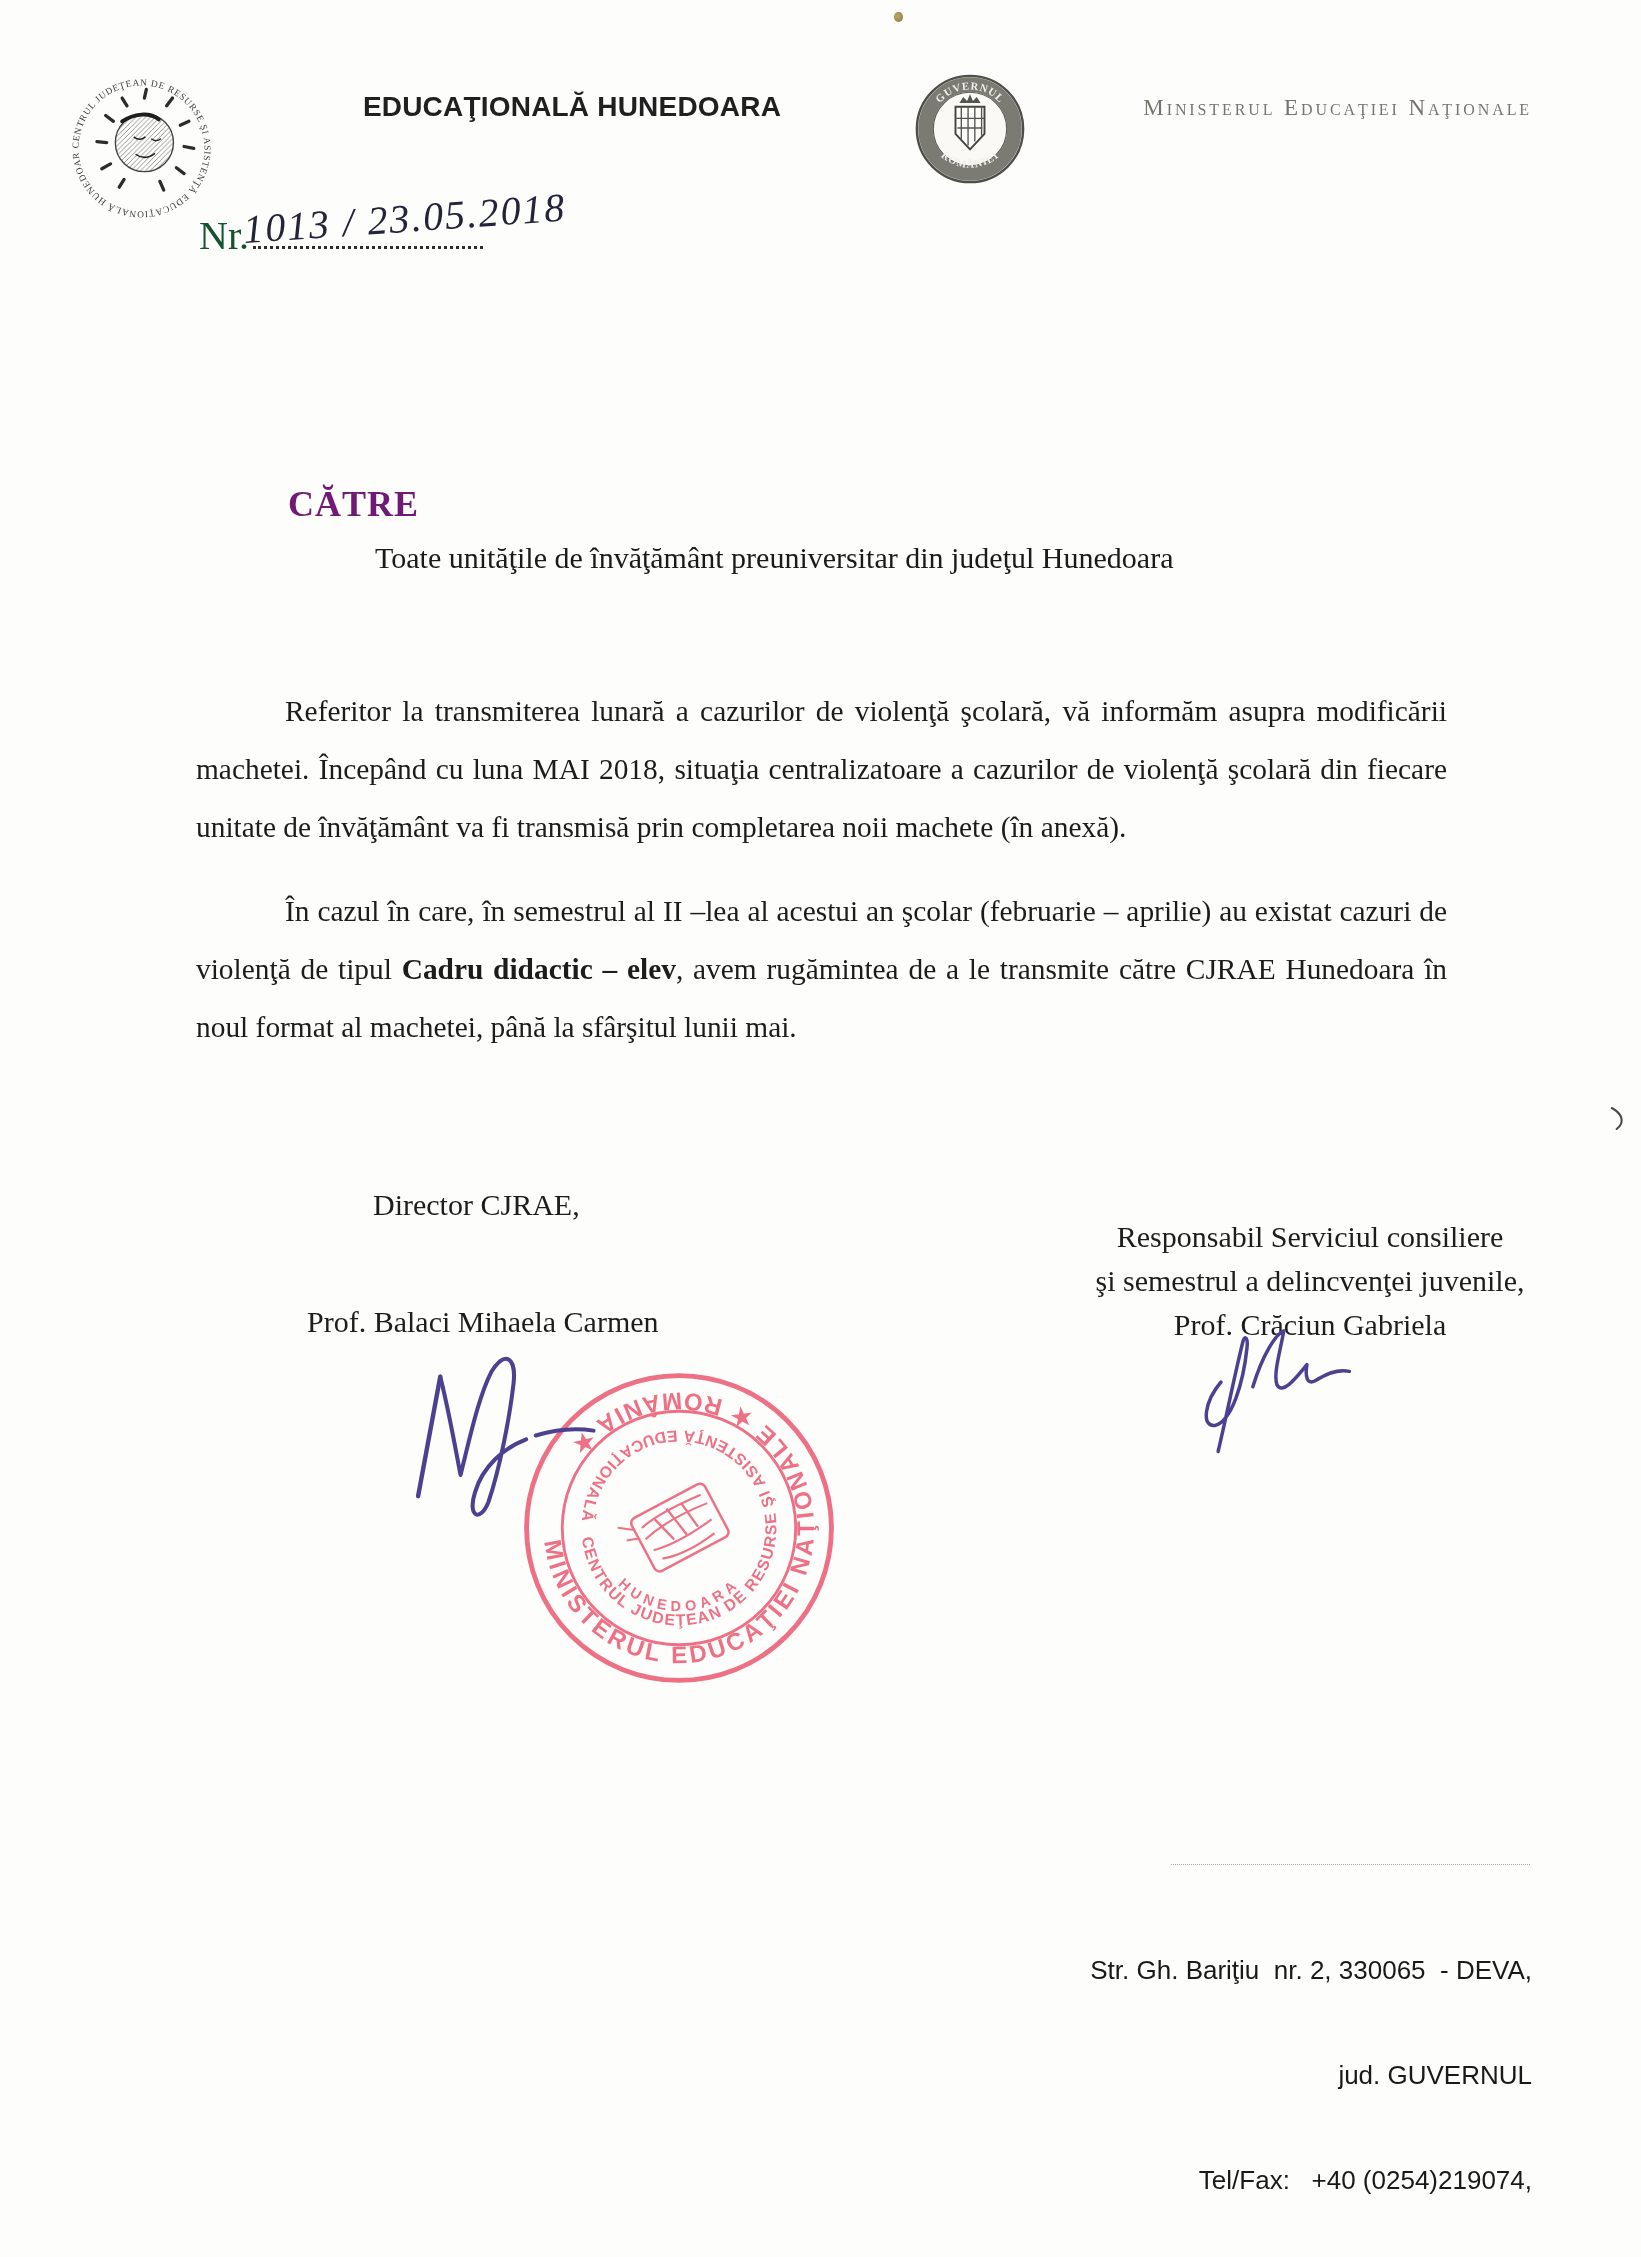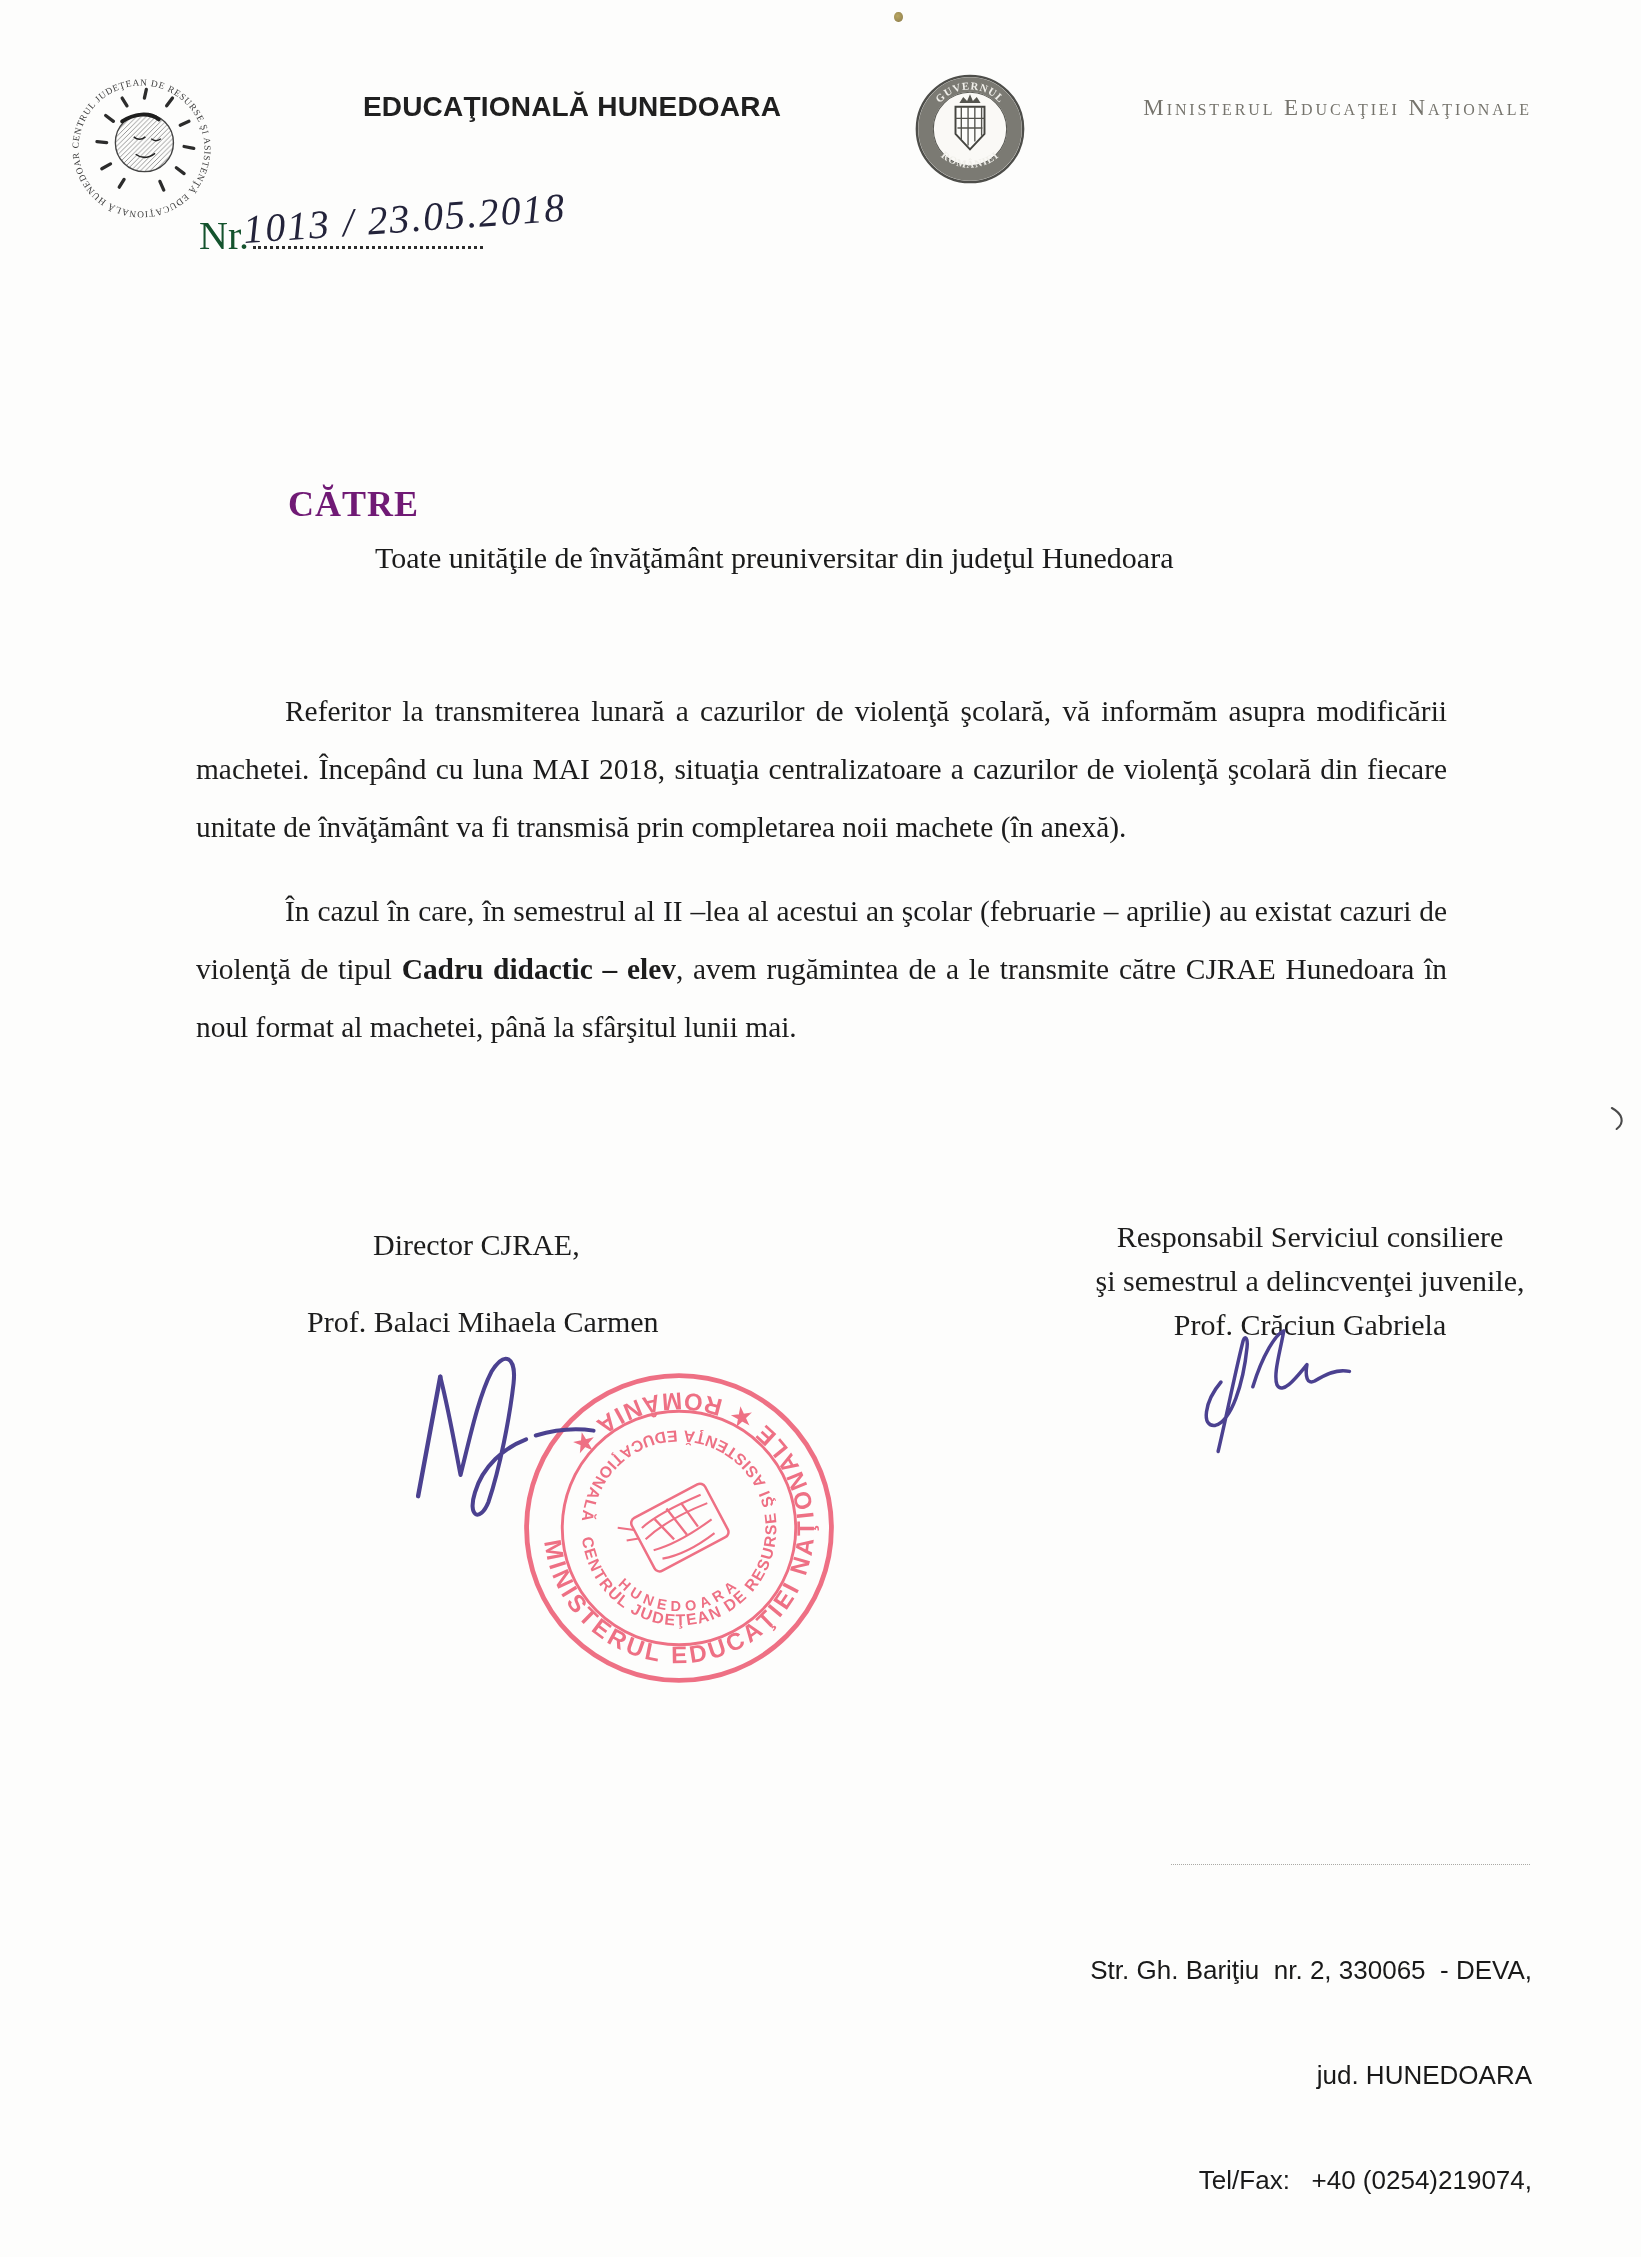--- a/index.html
+++ b/index.html
@@ -42,21 +42,21 @@
   .catre{position:absolute;left:288px;top:483px;font-size:36px;font-weight:bold;letter-spacing:1px;color:#701a75;}
   .recipient{position:absolute;left:375px;top:541px;font-size:30px;color:#1a1a1a;}
   
   .body-text{position:absolute;left:196px;top:682px;width:1251px;}
   .body-text p{
     font-size:29.4px;line-height:58px;text-align:justify;text-indent:89px;color:#1c1c1c;
   }
   .body-text p + p{margin-top:26px;}
   .b{font-weight:bold;}
   
-  .sig-left-role{position:absolute;left:373px;top:1228px;font-size:30px;}
+  .sig-left-role{position:absolute;left:373px;top:1188px;font-size:30px;}
   .sig-left-name{position:absolute;left:307px;top:1305px;font-size:30px;}
   .sig-right{position:absolute;left:1057px;top:1215px;width:506px;text-align:center;font-size:30px;line-height:44px;}
   .ink{position:absolute;}
   .ink path{fill:none;stroke:var(--ink-color);stroke-linecap:round;stroke-linejoin:round;}
   
   .stamp{position:absolute;left:515px;top:1364px;width:328px;height:328px;opacity:.88;}
   .stamp circle,.stamp path.shape,.stamp rect{fill:none;stroke:var(--stamp-color);}
   .stamp text{fill:var(--stamp-color);font-family:"Liberation Sans",sans-serif;font-weight:bold;}
   
   .footer-sep{position:absolute;left:1171px;top:1864px;width:359px;border-top:1.9px dotted #9c9c96;opacity:.85;}
@@ -190,20 +190,20 @@
     <path d="M 63,63 C 73,30 87,8 95,5 C 91,28 84,50 88,61 C 94,72 109,52 119,40 C 117,52 119,61 127,57 C 138,50 150,44 163,47" stroke-width="3.6"></path>
   </svg>
 
   <svg class="edge-mark" viewBox="0 0 22 28">
     <path d="M 3,3 C 14,9 17,18 8,25"></path>
   </svg>
 
   <div class="footer-sep"></div>
   <div class="footer">
     <div>Str. Gh. Bariţiu  nr. 2, 330065  - DEVA,</div>
-    <div>jud. HUNEDOARA</div>
+    <div>jud. GUVERNUL</div>
     <div>Tel/Fax:   +40 (0254)219074,</div>
     
     
   </div>
 
 </div>
 
 
 </body></html>

